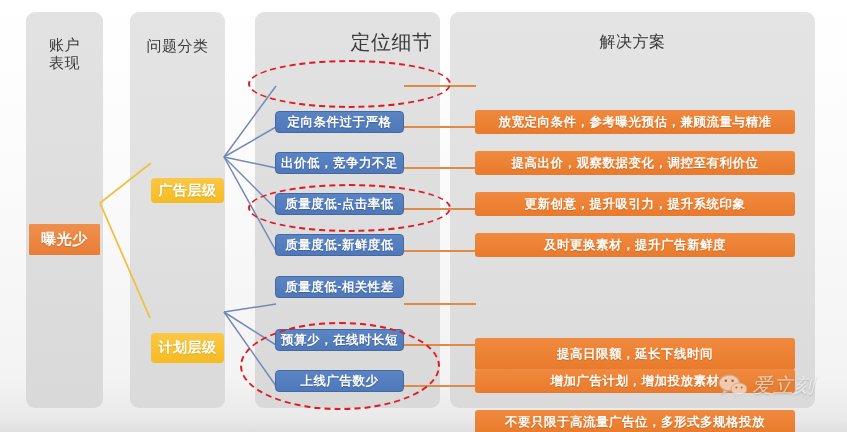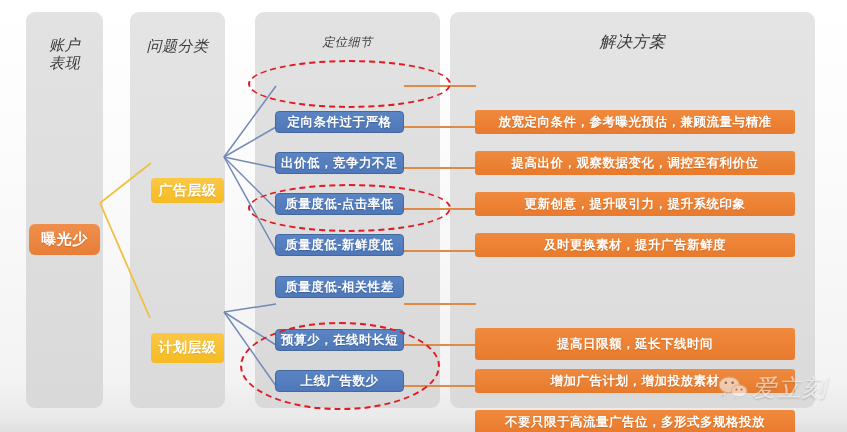--- a/index.html
+++ b/index.html
@@ -24,39 +24,38 @@
   }
   .panel-title{
     position:absolute;
     text-align:center;
     color:#3a3a3a;
     font-size:15px;
     line-height:18px;
     font-weight:500;
     letter-spacing:.5px;
     white-space:pre-line;
-    font-style:italic;
   }
   
   svg.links{position:absolute;left:0;top:0;width:847px;height:432px;pointer-events:none;}
   
   .node{
     position:absolute;
     display:flex;align-items:center;justify-content:center;
     color:#ffffff;
     border-radius:4px;
     text-align:center;
     letter-spacing:.5px;
     box-sizing:border-box;
     margin-top:36px;
   }
   .node.cause{
     background:linear-gradient(180deg,#ef8f4d 0%,#e87e37 100%);
     font-size:15px;font-weight:600;
-    border-radius:6px;
+    border-radius:1px;
     text-shadow:0 1px 1px rgba(150,70,10,.35);
   }
   .node.level{
     background:linear-gradient(180deg,#fbc846 0%,#f5bb22 100%);
     font-size:14px;font-weight:600;
     border-radius:4px;
     text-shadow:0 1px 1px rgba(170,120,10,.3);
   }
   .node.detail{
     background:linear-gradient(180deg,#5b84c4 0%,#4f78ba 100%);
@@ -78,41 +77,41 @@
     box-sizing:border-box;
     pointer-events:none;
   }
   
   .watermark{
     position:absolute;display:flex;align-items:center;gap:4px;
     opacity:.62;
   }
   .wm-text{
     font-family:"Liberation Serif","DejaVu Serif",serif;
-    font-size:24px;color:#f2f2f2;font-style:italic;
+    font-size:20px;color:#f2f2f2;font-style:italic;
     text-shadow:0 1px 2px rgba(90,90,90,.55);
     letter-spacing:1px;
     text-align:center;
   }
   .wm-logo{width:30px;height:26px;}
 </style>
 </head>
 <body>
 
 <div id="stage">
 
   <div class="panel" style="left:26px;top:12px;width:77px;height:396px;"></div>
   <div class="panel light" style="left:130px;top:12px;width:95px;height:396px;"></div>
   <div class="panel" style="left:255px;top:12px;width:185px;height:396px;"></div>
   <div class="panel light" style="left:450px;top:12px;width:365px;height:396px;"></div>
 
   <div class="panel-title" style="left:26px;top:36px;width:77px;">账户
 表现</div>
   <div class="panel-title" style="left:130px;top:37px;width:95px;">问题分类</div>
-  <div class="panel-title" style="left:255px;top:33px;width:185px;font-size:12px;">定位细节</div>
+  <div class="panel-title" style="left:255px;top:33px;width:185px;font-size:20px;padding-left:44px;">定位细节</div>
   <div class="panel-title" style="left:450px;top:33px;width:365px;font-size:16px;">解决方案</div>
 
   <svg class="links" viewBox="0 0 847 432">
     <g stroke="#f0c040" stroke-width="1.8" fill="none">
       <line x1="100" y1="203" x2="151" y2="163"></line>
       <line x1="100" y1="203" x2="150" y2="318"></line>
     </g>
     <g stroke="#7289b8" stroke-width="1.5" fill="none">
       <line x1="224" y1="157" x2="276" y2="86"></line>
       <line x1="224" y1="157" x2="276" y2="127"></line>
@@ -148,21 +147,21 @@
   <div class="node detail" style="left:275px;top:198px;width:129px;height:22px;">质量度低-新鲜度低</div>
   <div class="node detail" style="left:275px;top:240px;width:129px;height:22px;">质量度低-相关性差</div>
   <div class="node detail" style="left:275px;top:293px;width:129px;height:22px;">预算少，在线时长短</div>
   <div class="node detail" style="left:275px;top:334px;width:129px;height:22px;">上线广告数少</div>
   <div class="node detail" style="left:275px;top:397px;width:129px;height:36px;">未多规格投放</div>
 
   <div class="node solution" style="left:475px;top:74px;width:320px;height:24px;">放宽定向条件，参考曝光预估，兼顾流量与精准</div>
   <div class="node solution" style="left:475px;top:115px;width:320px;height:24px;">提高出价，观察数据变化，调控至有利价位</div>
   <div class="node solution" style="left:475px;top:156px;width:320px;height:24px;">更新创意，提升吸引力，提升系统印象</div>
   <div class="node solution" style="left:475px;top:197px;width:320px;height:24px;">及时更换素材，提升广告新鲜度</div>
-  <div class="node solution" style="left:475px;top:292px;width:320px;height:32px;">提高日限额，延长下线时间</div>
+  <div class="node solution" style="left:475px;top:302px;width:320px;height:32px;">提高日限额，延长下线时间</div>
   <div class="node solution" style="left:475px;top:333px;width:320px;height:24px;">增加广告计划，增加投放素材</div>
   <div class="node solution" style="left:475px;top:374px;width:320px;height:24px;">不要只限于高流量广告位，多形式多规格投放</div>
 
   <div class="ellipse" style="left:248px;top:60px;width:203px;height:48px;"></div>
   <div class="ellipse" style="left:248px;top:184px;width:203px;height:48px;"></div>
   <div class="ellipse" style="left:240px;top:322px;width:200px;height:88px;"></div>
 
   <div class="watermark" style="left:718px;top:372px;">
     <svg class="wm-logo" viewBox="0 0 40 34">
       <ellipse cx="15" cy="13" rx="13.5" ry="10.5" fill="#f7f7f7" stroke="#bdbdbd" stroke-width="1.4"></ellipse>

